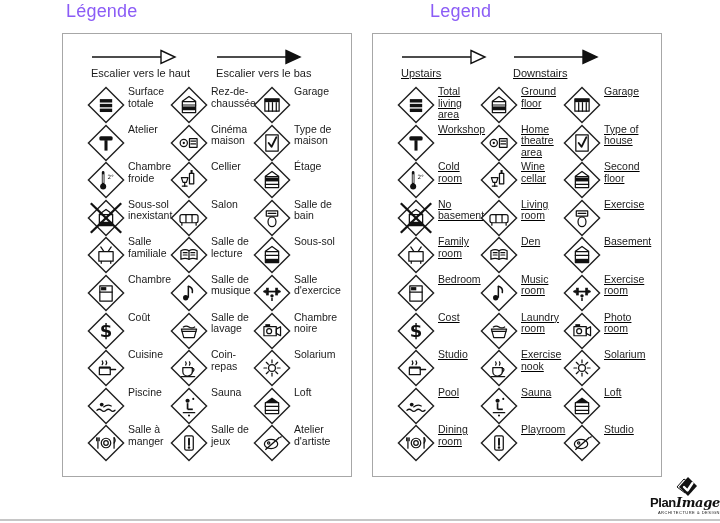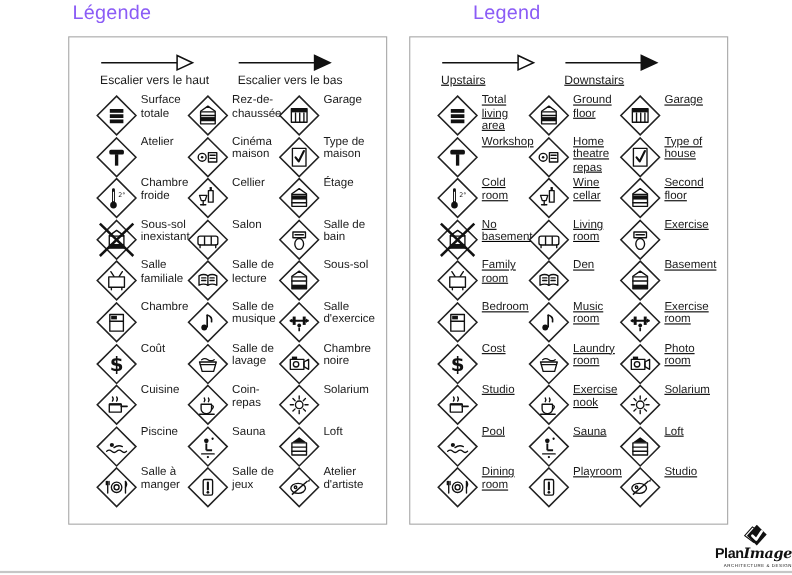--- a/index.html
+++ b/index.html
@@ -455,21 +455,21 @@
         <svg viewBox="0 0 40 40" width="38" height="38">
           <polygon points="20,1.5 38.5,20 20,38.5 1.5,20" fill="#fff" stroke="#222" stroke-width="1.5"></polygon>
           <circle cx="14.5" cy="20" r="3.8" class="s"></circle>
           <circle cx="14.5" cy="20" r="1.2" fill="#111"></circle>
           <rect x="20.5" y="15.5" width="8" height="9" class="s"></rect>
           <line x1="22" y1="18" x2="27" y2="18" class="s"></line>
           <line x1="22" y1="21" x2="27" y2="21" class="s"></line>
         </svg>
         <div class="lbl">Home
 theatre
-repas</div>
+area</div>
       </div>
       <div class="cell">
         <svg viewBox="0 0 40 40" width="38" height="38">
           <polygon points="20,1.5 38.5,20 20,38.5 1.5,20" fill="#fff" stroke="#222" stroke-width="1.5"></polygon>
           <rect x="13.5" y="11.5" width="13" height="17" class="s"></rect>
           <path d="M16.5 20 L19.5 24 L24.5 14" fill="none" stroke="#111" stroke-width="2" stroke-linecap="round" stroke-linejoin="round"></path>
         </svg>
         <div class="lbl">Type of
 house</div>
       </div>

